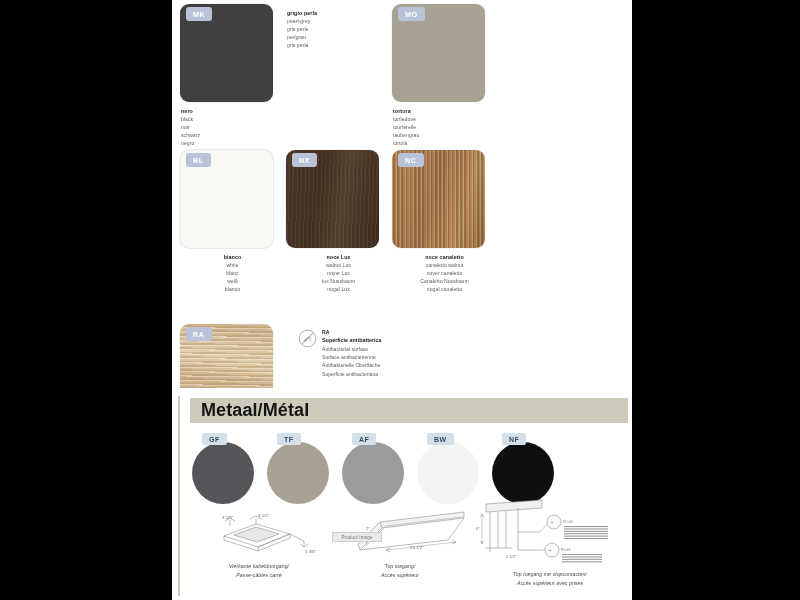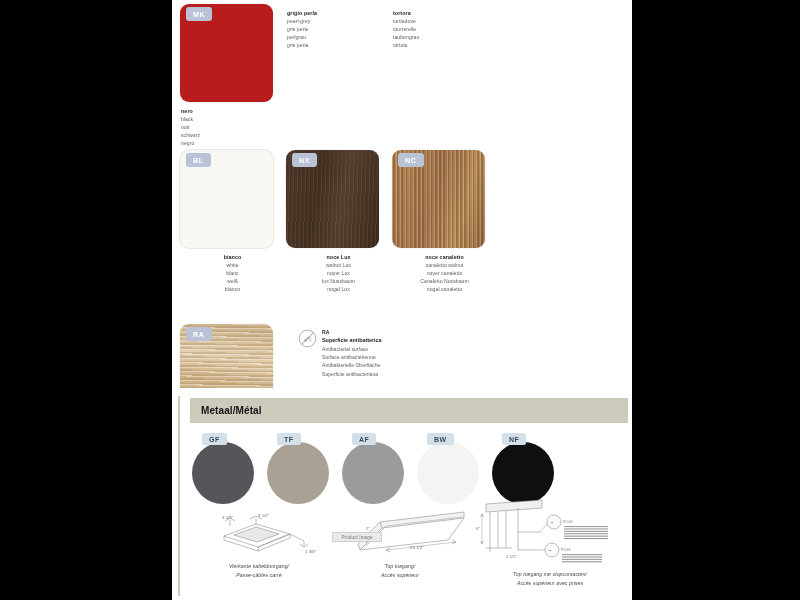--- a/index.html
+++ b/index.html
@@ -58,21 +58,21 @@
     position: absolute; left: 6px; top: 388px; width: 454px; height: 212px;
     background: #ffffff;
   }
   #metal-accent { position: absolute; left: 0; top: 8px; width: 1.6px; height: 200px; background: #cfcabb; }
   #metal-header {
     position: absolute; left: 12px; top: 10px; width: 438px; height: 25px;
     background: #cdcabb;
     display: flex; align-items: center;
   }
   #metal-header .htxt {
-    font-size: 10px; font-weight: bold; color: #141414;
+    font-size: 18px; font-weight: bold; color: #141414;
     padding-left: 11px; letter-spacing: .1px;
   }
   #metal-swatches { position: absolute; left: 14px; top: 45px; display: flex; }
   .mcell { width: 75px; position: relative; }
   .mcircle { width: 62px; height: 62px; border-radius: 50%; margin-top: 9px; }
   .mbadge {
     position: absolute; left: 10px; top: 0px;
     background: #d3e0ea; color: #3b4a57;
     font-size: 7px; font-weight: bold; letter-spacing: .5px;
     padding: 2.6px 7px; border-radius: 2px; z-index: 3;
@@ -95,21 +95,21 @@
 </head>
 <body>
 
 <div id="stage">
   <div id="page">
 
     <div class="grid" style="top:4px;">
       <div class="row">
 
         <div class="cell">
-          <div class="chip" style="background:#b91c1c">
+          <div class="chip" style="background:#404040">
             <span class="badge">MK</span>
           </div>
           <div class="names">
             <div class="n-main">nero</div>
             <div class="n-sub">black</div>
             <div class="n-sub">noir</div>
             <div class="n-sub">schwarz</div>
             <div class="n-sub">negro</div>
           </div>
         </div>
@@ -119,20 +119,23 @@
           <div class="names">
             <div class="n-main">grigio perla</div>
             <div class="n-sub">pearl-grey</div>
             <div class="n-sub">gris perle</div>
             <div class="n-sub">perlgrau</div>
             <div class="n-sub">gris perla</div>
           </div>
         </div>
 
         <div class="cell">
+          <div class="chip" style="background:#a8a294">
+            <span class="badge">MO</span>
+          </div>
           <div class="names">
             <div class="n-main">tortora</div>
             <div class="n-sub">turtledove</div>
             <div class="n-sub">tourterelle</div>
             <div class="n-sub">taubengrau</div>
             <div class="n-sub">tórtola</div>
           </div>
         </div>
 
       </div>

